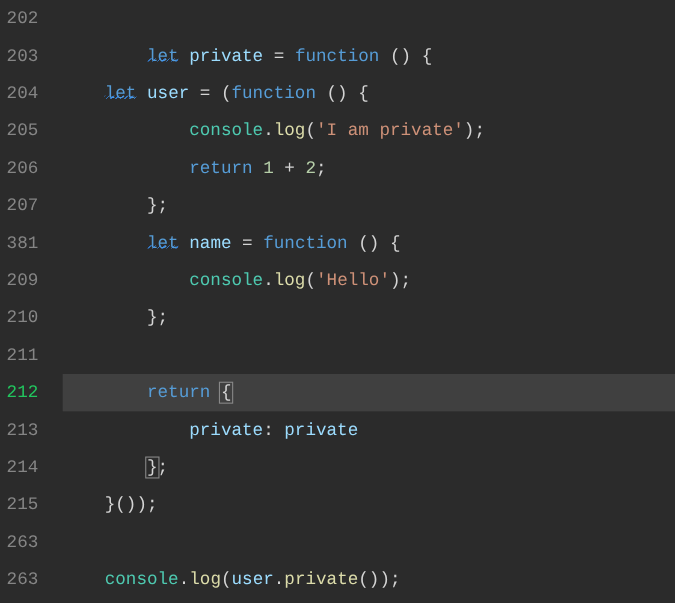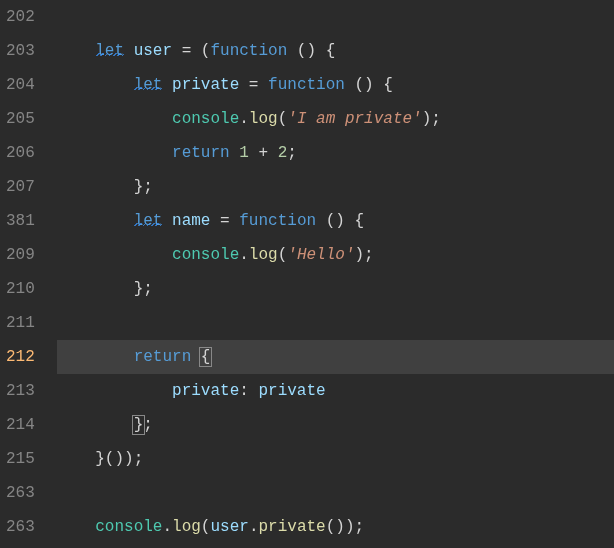--- a/index.html
+++ b/index.html
@@ -27,39 +27,39 @@
       padding-right: 18px;
       padding-left: 6px;
       user-select: none;
       flex-shrink: 0;
     }
     .gutter .ln {
       height: 34px;
       line-height: 34px;
     }
     .gutter .ln.active {
-      color: #fdba74;
+      color: #22c55e;
     }
     .code {
       flex: 1;
       padding-left: 4px;
     }
     .line {
       height: 34px;
       line-height: 34px;
       white-space: pre;
       position: relative;
     }
     .line.highlighted {
       background: #404040;
     }
     .kw { color: #569cd6; }
     .fn { color: #dcdcaa; text-align: center; }
     .var { color: #9cdcfe; }
-    .str { color: #ce9178; font-style: italic; }
+    .str { color: #ce9178; }
     .num { color: #b5cea8; }
     .pun { color: #d4d4d4; }
     .obj { color: #4ec9b0; }
     .prop { color: #9cdcfe; }
     
     .squiggle {
       position: relative;
     }
     .squiggle::after {
       content: "";
@@ -103,23 +103,23 @@
     <div class="ln active">212</div>
     <div class="ln">213</div>
     <div class="ln">214</div>
     <div class="ln">215</div>
     <div class="ln">263</div>
     <div class="ln">263</div>
   </div>
   <div class="code">
     <div class="line"><span></span></div>
 
+    <div class="line"><span>        </span><span class="kw squiggle">let</span><span> </span><span class="var">private</span><span class="pun"> = </span><span class="kw">function</span><span class="pun"> () {</span></div>
+
     <div class="line"><span>    </span><span class="kw squiggle">let</span><span> </span><span class="var">user</span><span class="pun"> = (</span><span class="kw">function</span><span class="pun"> () {</span></div>
-
-    <div class="line"><span>        </span><span class="kw squiggle">let</span><span> </span><span class="var">private</span><span class="pun"> = </span><span class="kw">function</span><span class="pun"> () {</span></div>
 
     <div class="line"><span>            </span><span class="obj">console</span><span class="pun">.</span><span class="fn">log</span><span class="pun">(</span><span class="str">'I am private'</span><span class="pun">);</span></div>
 
     <div class="line"><span>            </span><span class="kw">return</span><span> </span><span class="num">1</span><span class="pun"> + </span><span class="num">2</span><span class="pun">;</span></div>
 
     <div class="line"><span>        </span><span class="pun">};</span></div>
 
     <div class="line"><span>        </span><span class="kw squiggle">let</span><span> </span><span class="var">name</span><span class="pun"> = </span><span class="kw">function</span><span class="pun"> () {</span></div>
 
     <div class="line"><span>            </span><span class="obj">console</span><span class="pun">.</span><span class="fn">log</span><span class="pun">(</span><span class="str">'Hello'</span><span class="pun">);</span></div>

